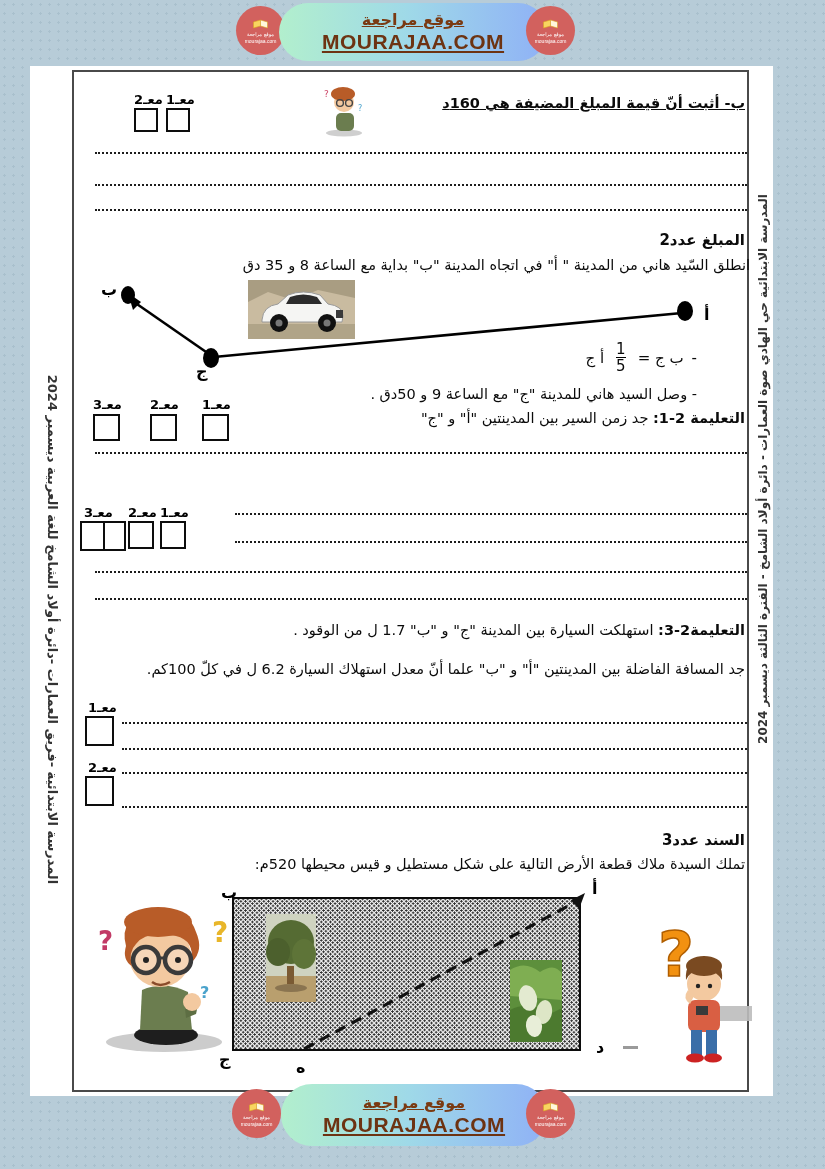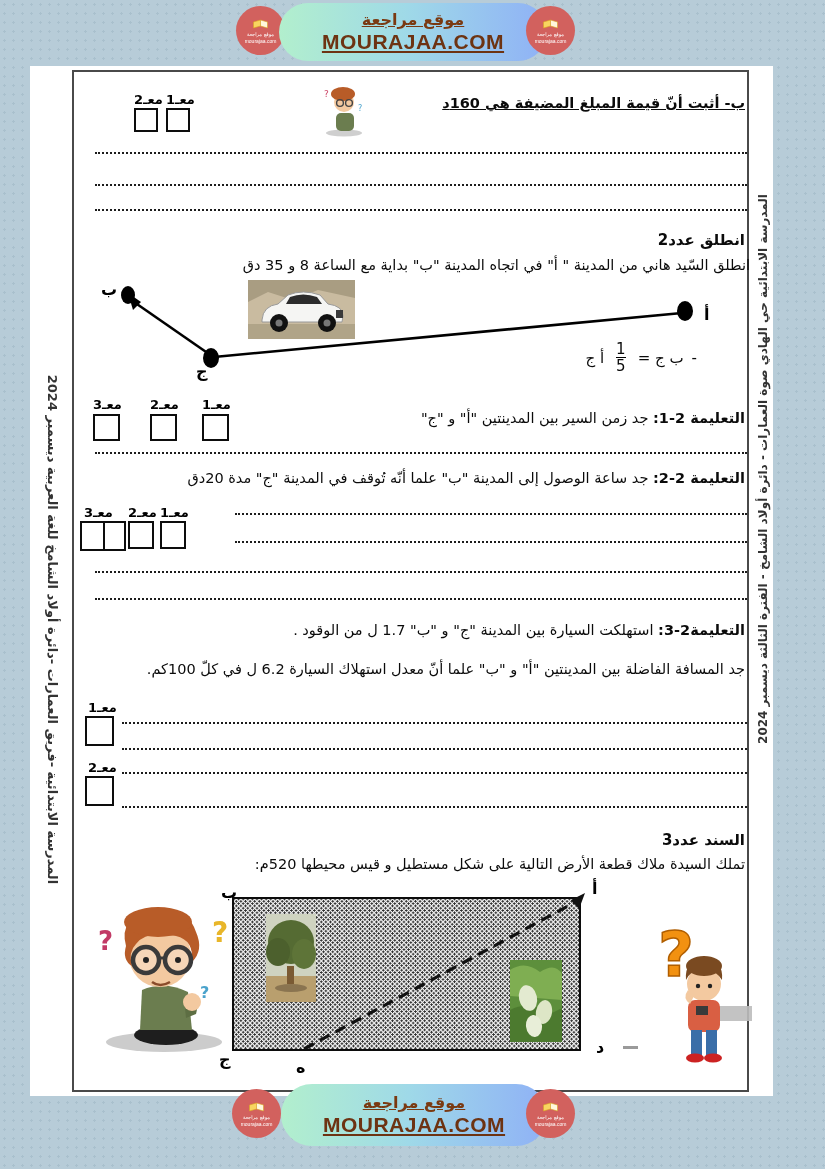--- a/index.html
+++ b/index.html
@@ -86,21 +86,21 @@
 
   <div class="cbl" style="left:166px;top:92px;">معـ1</div>
   <div class="cbl" style="left:134px;top:92px;">معـ2</div>
   <div class="cb" style="left:166px;top:108px;width:20px;height:20px;"></div>
   <div class="cb" style="left:134px;top:108px;width:20px;height:20px;"></div>
 
   <div class="dl" style="left:95px;top:152px;width:652px;"></div>
   <div class="dl" style="left:95px;top:184px;width:652px;"></div>
   <div class="dl" style="left:95px;top:209px;width:652px;"></div>
 
-  <div class="t title" style="right:80px;top:231px;">انطلق عدد2</div>
+  <div class="t title" style="right:80px;top:231px;">المبلغ عدد2</div>
   <div class="t" style="right:75px;top:257px;">انطلق السّيد هاني من المدينة " أ" في اتجاه المدينة "ب" بداية مع الساعة 8 و 35 دق</div>
 
   <svg class="abs" style="left:90px;top:273px;" width="650" height="112" viewBox="0 0 650 112">
     <line x1="44" y1="29" x2="119" y2="81" stroke="#000" stroke-width="2.6"></line>
     <polygon points="38,20 51,29 43,37" fill="#000"></polygon>
     <line x1="124" y1="84" x2="592" y2="40" stroke="#000" stroke-width="2.6"></line>
     <ellipse cx="38" cy="22" rx="7" ry="9" fill="#000"></ellipse>
     <ellipse cx="121" cy="85" rx="8" ry="10" fill="#000"></ellipse>
     <ellipse cx="595" cy="38" rx="8" ry="10" fill="#000"></ellipse>
   </svg>
@@ -124,39 +124,36 @@
   <div class="t" style="right:128px;top:342px;font-size:15px;display:flex;align-items:center;gap:8px;">
     <span>-</span>
     <span>ب ج =</span>
     <span class="frac">
       <span class="num">1</span>
       <span class="den">5</span>
     </span>
     <span>أ ج</span>
   </div>
 
+  <div class="t" style="right:128px;top:386px;">- وصل السيد هاني للمدينة "ج" مع الساعة 9 و 50دق .</div>
 
   <div class="t" style="right:80px;top:410px;">
     <span class="bold">التعليمة 2-1:</span>
     <span>جد زمن السير بين المدينتين "أ" و "ج"</span>
   </div>
 
   <div class="cbl" style="left:202px;top:397px;">معـ1</div>
   <div class="cbl" style="left:150px;top:397px;">معـ2</div>
   <div class="cbl" style="left:93px;top:397px;">معـ3</div>
   <div class="cb" style="left:202px;top:414px;width:23px;height:23px;"></div>
   <div class="cb" style="left:150px;top:414px;width:23px;height:23px;"></div>
   <div class="cb" style="left:93px;top:414px;width:23px;height:23px;"></div>
 
   <div class="dl" style="left:95px;top:452px;width:652px;"></div>
 
-  <div class="t" style="right:80px;top:470px;">
-    <span class="bold">التعليمة 2-2:</span>
-    <span>جد ساعة الوصول إلى المدينة "ب" علما أنّه تُوقف في المدينة "ج" مدة 20دق</span>
-  </div>
 
   <div class="cbl" style="left:160px;top:505px;">معـ1</div>
   <div class="cbl" style="left:128px;top:505px;">معـ2</div>
   <div class="cbl" style="left:84px;top:505px;">معـ3</div>
   <div class="cb" style="left:160px;top:521px;width:22px;height:24px;"></div>
   <div class="cb" style="left:128px;top:521px;width:22px;height:24px;"></div>
   <div class="cb" style="left:80px;top:521px;width:42px;height:26px;">
     <div style="position:absolute;left:50%;top:0;width:2px;height:100%;background:#0d0d0d;"></div>
   </div>
 

